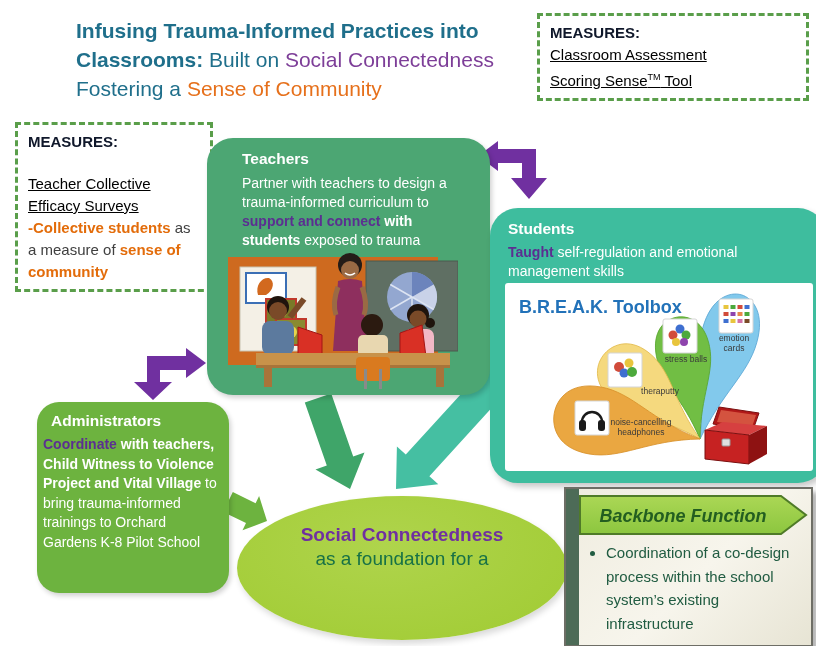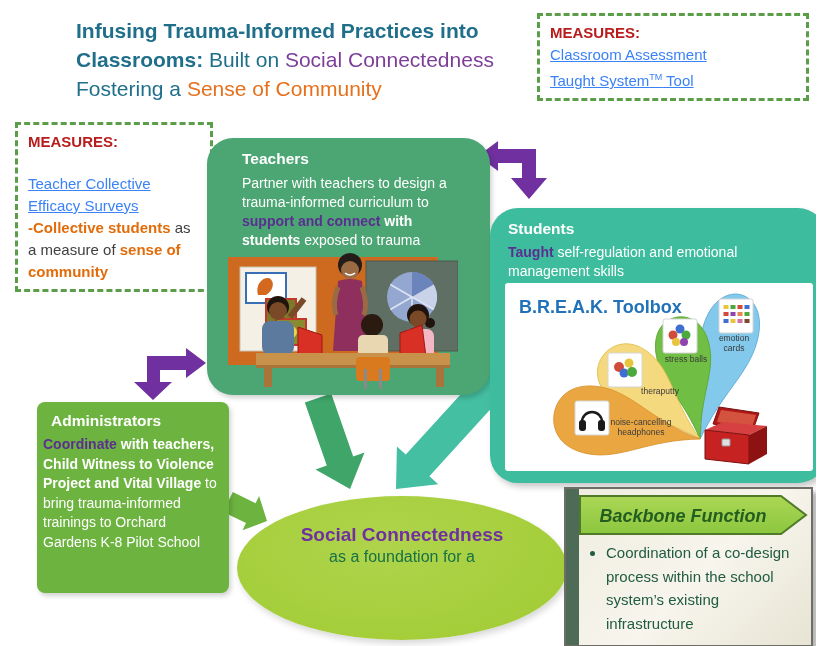--- a/index.html
+++ b/index.html
@@ -8,49 +8,49 @@
   
   .title{position:absolute;left:76px;top:16px;width:478px;font-size:21px;line-height:29px;color:#1F6F8B;}
   .t-b{font-weight:700;color:#1F6F8B;}
   .t-purple{color:#7D3E98;}
   .t-orange{color:#E6701B;}
   
   .measures{position:absolute;background:#fff;border:3px dashed #5A9E4A;color:#404040;
             font-size:15px;line-height:22px;padding:6px 10px;}
   #measures-right{left:537px;top:13px;width:246px;}
   #measures-left{left:15px;top:122px;width:172px;}
-  .m-head{font-weight:700;color:#b91c1c;}
-  .g-link{color:#3b82f6;text-decoration:underline;}
+  .m-head{font-weight:700;color:#0f172a;}
+  .g-link{color:#000000;text-decoration:underline;}
   .g-link sup{font-size:9px;}
   .m-orange{color:#E36C0A;font-weight:700;}
   .m-gap{height:20px;}
   
   .box{position:absolute;color:#fff;}
   #teachers{left:207px;top:138px;width:264px;height:257px;background:#4CA673;border-radius:26px;
             box-shadow:2px 3px 5px rgba(0,0,0,.18);padding-left:19px;}
   #students{left:490px;top:208px;width:336px;height:275px;background:#3EBD9E;border-radius:28px;
             box-shadow:3px 4px 6px rgba(0,0,0,.22);}
-  #admins{left:37px;top:402px;width:192px;height:191px;background:#6DB33F;border-radius:8px;
+  #admins{left:37px;top:402px;width:192px;height:191px;background:#6DB33F;border-radius:22px;
           box-shadow:2px 3px 5px rgba(0,0,0,.18);}
   .box-title{padding:12px 16px 0;font-size:15.5px;font-weight:700;}
   .box-body{padding:6px 16px 0;font-size:14px;line-height:19px;}
   #admins .box-body{padding:5px 6px 0;line-height:19.5px;}
   #admins .box-title{padding:10px 14px 0;}
   #students .box-title{padding:12px 18px 0;}
   #students .box-body{padding:5px 18px 0;}
   .purple-b{color:#5B2F91;font-weight:700;}
   .bold-w{font-weight:700;}
   .classroom{position:absolute;left:13px;bottom:6px;}
   .break-panel{position:absolute;left:15px;top:75px;width:308px;height:188px;background:#fff;border-radius:3px;}
   
   #ellipse{position:absolute;left:237px;top:496px;width:330px;height:144px;border-radius:50%;
            background:radial-gradient(ellipse at 45% 35%, #AFD44C, #A0CB32);
            text-align:center;box-shadow:2px 4px 6px rgba(0,0,0,.15);}
   .e1{margin-top:28px;font-size:19px;font-weight:700;color:#7030A0;}
-  .e2{font-size:16px;color:#177146;margin-top:2px;}
+  .e2{font-size:19px;color:#177146;margin-top:2px;}
   .e3{font-size:17.5px;font-weight:700;color:#0D7A44;margin-top:1px;}
   
   #backbone{position:absolute;left:564px;top:487px;width:245px;height:156px;
             background:linear-gradient(135deg,#EFECDF 0%,#F7F5EC 55%,#E7E4D4 100%);
             border:2px solid #6E6E66;box-shadow:5px 5px 5px rgba(70,70,70,.4);}
   .bb-bar{position:absolute;left:0;top:0;width:13px;height:100%;background:#4D6B57;}
   .bb-pennant{position:absolute;left:13px;top:6px;}
   .bb-list{position:absolute;left:20px;top:52px;width:212px;color:#215C42;font-size:15px;line-height:23.5px;}
   .bb-list ul{margin:0;padding-left:20px;}
   
@@ -71,21 +71,21 @@
   </svg>
 
   <div class="title">
     <div><span class="t-b">Infusing Trauma-Informed Practices into</span></div>
     <div><span class="t-b">Classrooms:</span><span> Built on </span><span class="t-purple">Social Connectedness</span></div>
     <div><span>Fostering a </span><span class="t-orange">Sense of Community</span></div>
   </div>
 
   <div class="measures" id="measures-right">
     <div class="m-head">MEASURES:</div>
-    <div><span class="g-link"><span>Classroom Assessment</span><br><span>Taught System</span><sup>TM</sup><span> Tool</span></span></div>
+    <div><span class="g-link"><span>Classroom Assessment</span><br><span>Scoring Sense</span><sup>TM</sup><span> Tool</span></span></div>
   </div>
 
   <div class="measures" id="measures-left">
     <div class="m-head">MEASURES:</div>
     <div class="m-gap"></div>
     <div><span class="g-link">Teacher Collective Efficacy Surveys</span></div>
     <div><span class="m-orange">-Collective students</span><span> as a measure of </span><span class="m-orange">sense of community</span></div>
   </div>
 
   <div class="box" id="teachers">

